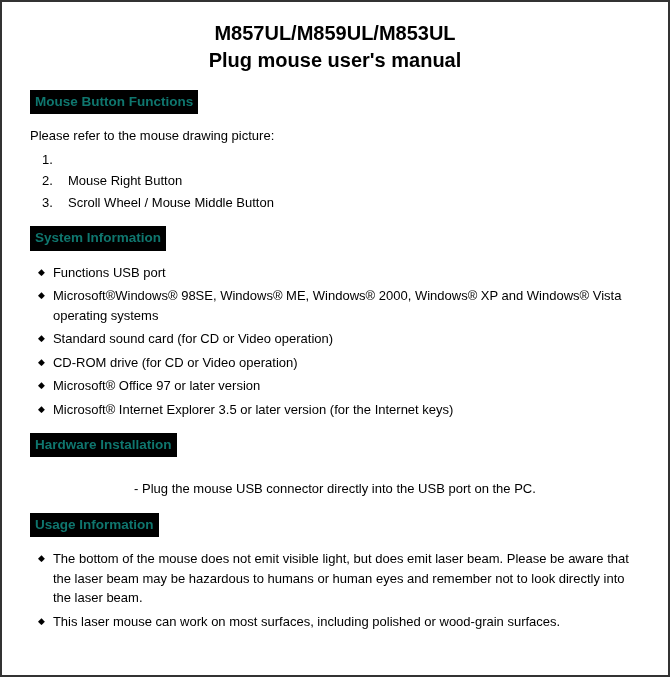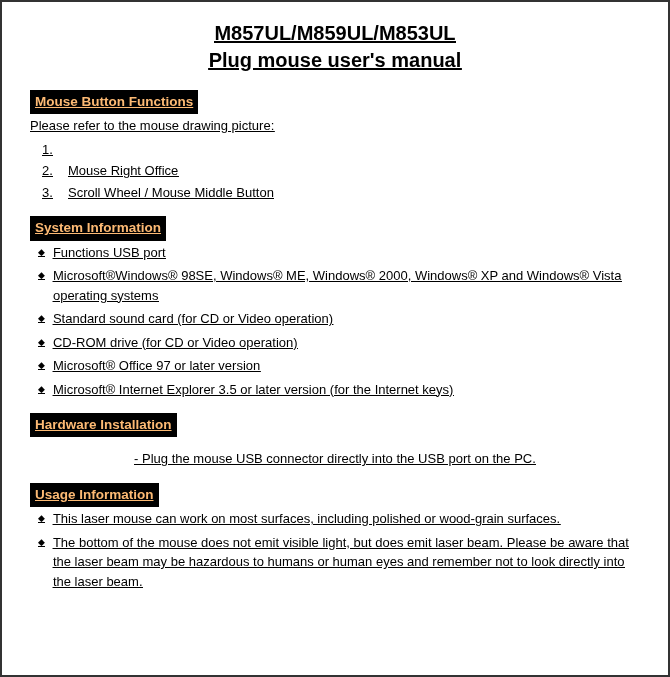--- a/index.html
+++ b/index.html
@@ -1,15 +1,15 @@
 <!DOCTYPE html>
 <html><head>
   <meta charset="utf-8">
   <style>
-    * { margin: 0; padding: 0; box-sizing: border-box; text-decoration: underline; }
+    * { margin: 0; padding: 0; box-sizing: border-box; }
 
     body {
       background: #555;
       display: flex;
       justify-content: center;
       align-items: center;
       min-height: 100vh;
       font-family: Arial, sans-serif;
     }
 
@@ -34,25 +34,25 @@
       text-align: center;
       font-size: 20px;
       font-weight: bold;
       margin-bottom: 16px;
       line-height: 1.35;
     }
 
     .section-heading {
       display: inline-block;
       background: #000;
-      color: #fdba74;
+      color: #0f766e;
       font-weight: bold;
       font-size: 13.5px;
       padding: 2px 5px;
-      margin-bottom: 2px;
+      margin-bottom: 12px;
     }
 
     .section {
       margin-bottom: 14px;
     }
 
     .section p {
       margin-bottom: 4px;
     }
 
@@ -112,21 +112,21 @@
 
     <div class="section">
       <div class="section-heading">Mouse Button Functions</div>
       <p>Please refer to the mouse drawing picture:</p>
       <ol class="numbered-list">
         <li>
           <span class="num">1.</span>
         </li>
         <li>
           <span class="num">2.</span>
-          <span>Mouse Right Office</span>
+          <span>Mouse Right Button</span>
         </li>
         <li>
           <span class="num">3.</span>
           <span>Scroll Wheel / Mouse Middle Button</span>
         </li>
       </ol>
     </div>
 
     <div class="section">
       <div class="section-heading">System Information</div>
@@ -154,22 +154,22 @@
 
     <div class="section">
       <div class="section-heading">Hardware Installation</div>
       <p class="hardware-text">- Plug the mouse USB connector directly into the USB port on the PC.</p>
     </div>
 
     <div class="section">
       <div class="section-heading">Usage Information</div>
       <ul class="bullet-list">
         <li>
-            <span>This laser mouse can work on most surfaces, including polished or wood-grain surfaces.</span>
+            <span>The bottom of the mouse does not emit visible light, but does emit laser beam. Please be aware that the laser beam may be hazardous to humans or human eyes and remember not to look directly into the laser beam.</span>
           </li>
         <li>
-            <span>The bottom of the mouse does not emit visible light, but does emit laser beam. Please be aware that the laser beam may be hazardous to humans or human eyes and remember not to look directly into the laser beam.</span>
+            <span>This laser mouse can work on most surfaces, including polished or wood-grain surfaces.</span>
           </li>
       </ul>
     </div>
 
   </div>
 </div>
 
 </body></html>

